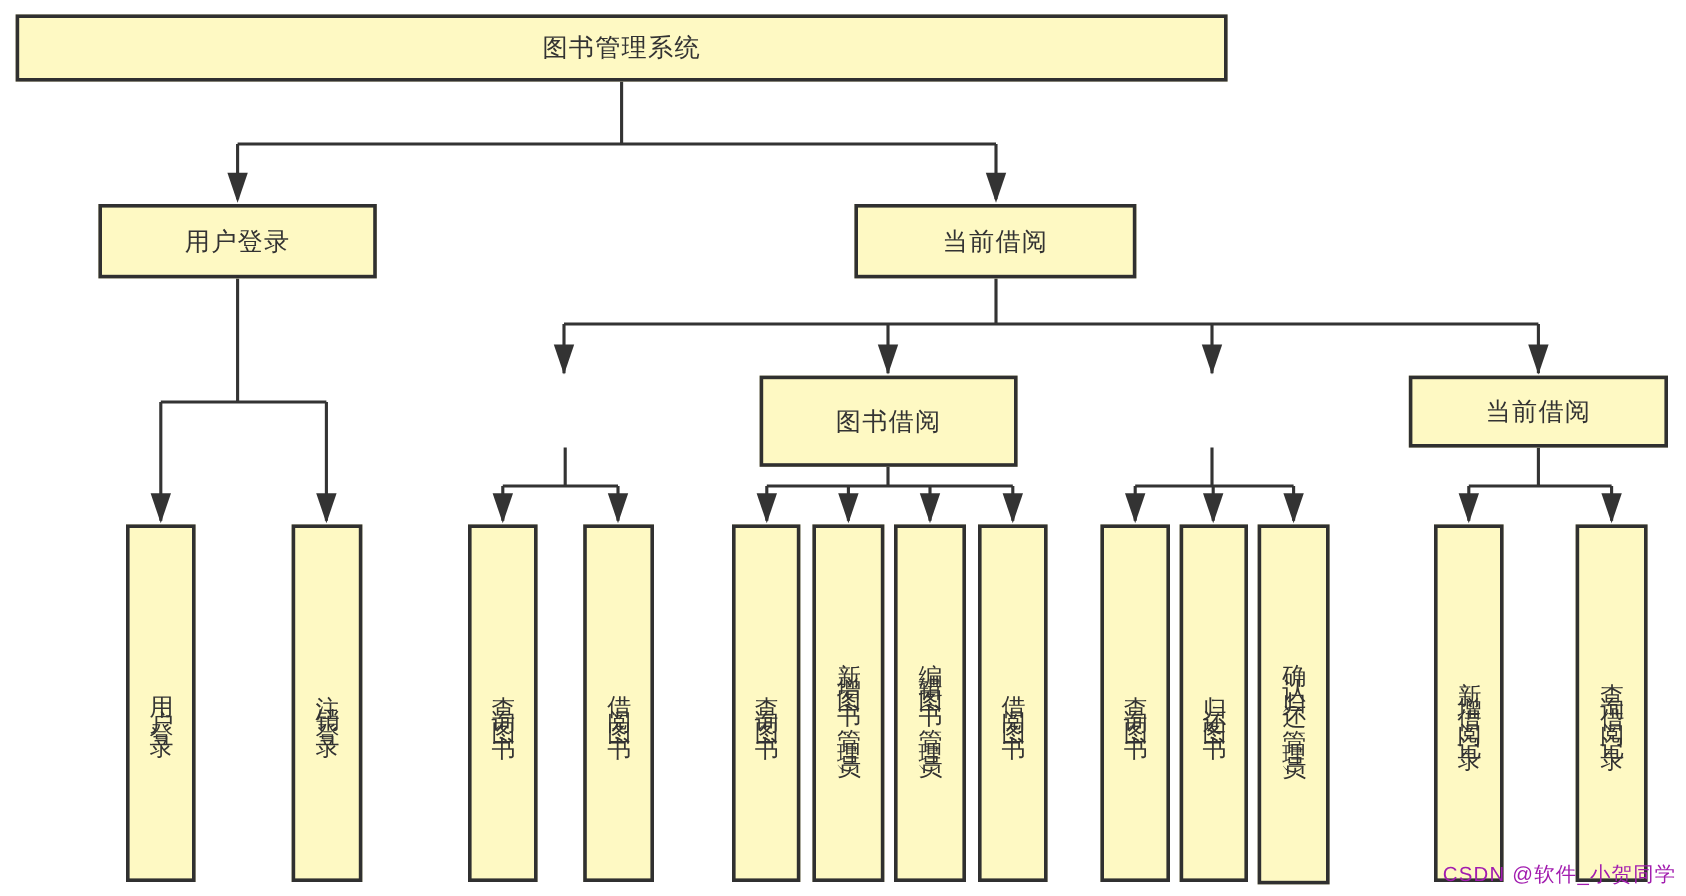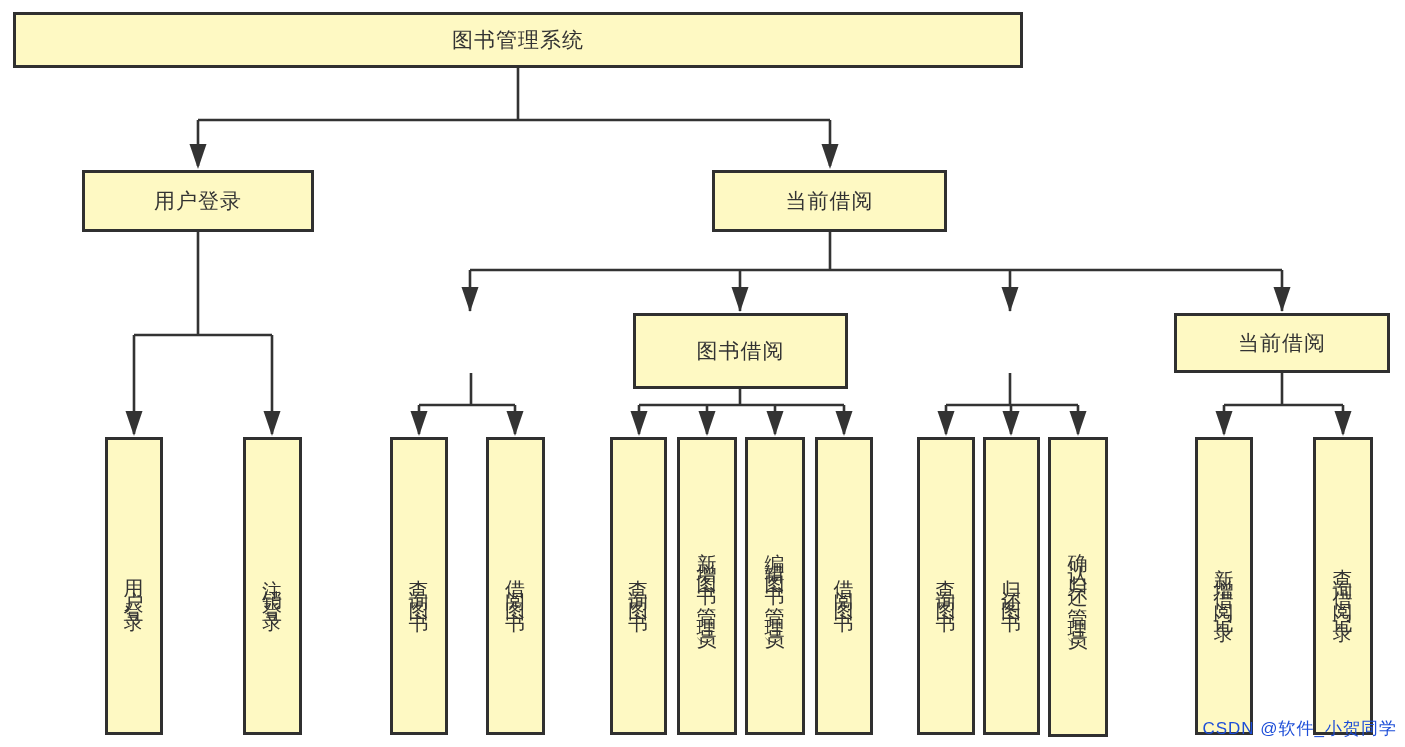--- a/index.html
+++ b/index.html
@@ -29,21 +29,21 @@
     font-size:20px;
     letter-spacing:11px;
     line-height:1;
     color:#333333;
   }
   .watermark{
     position:absolute;
     right:8px;
     bottom:7px;
     font-size:17px;
-    color:#1d4ed8;
+    color:#a21caf;
     letter-spacing:1px;
     z-index:3;
     white-space:nowrap;
   }
 </style>
 </head>
 <body>
 
 <div id="canvas">
 

